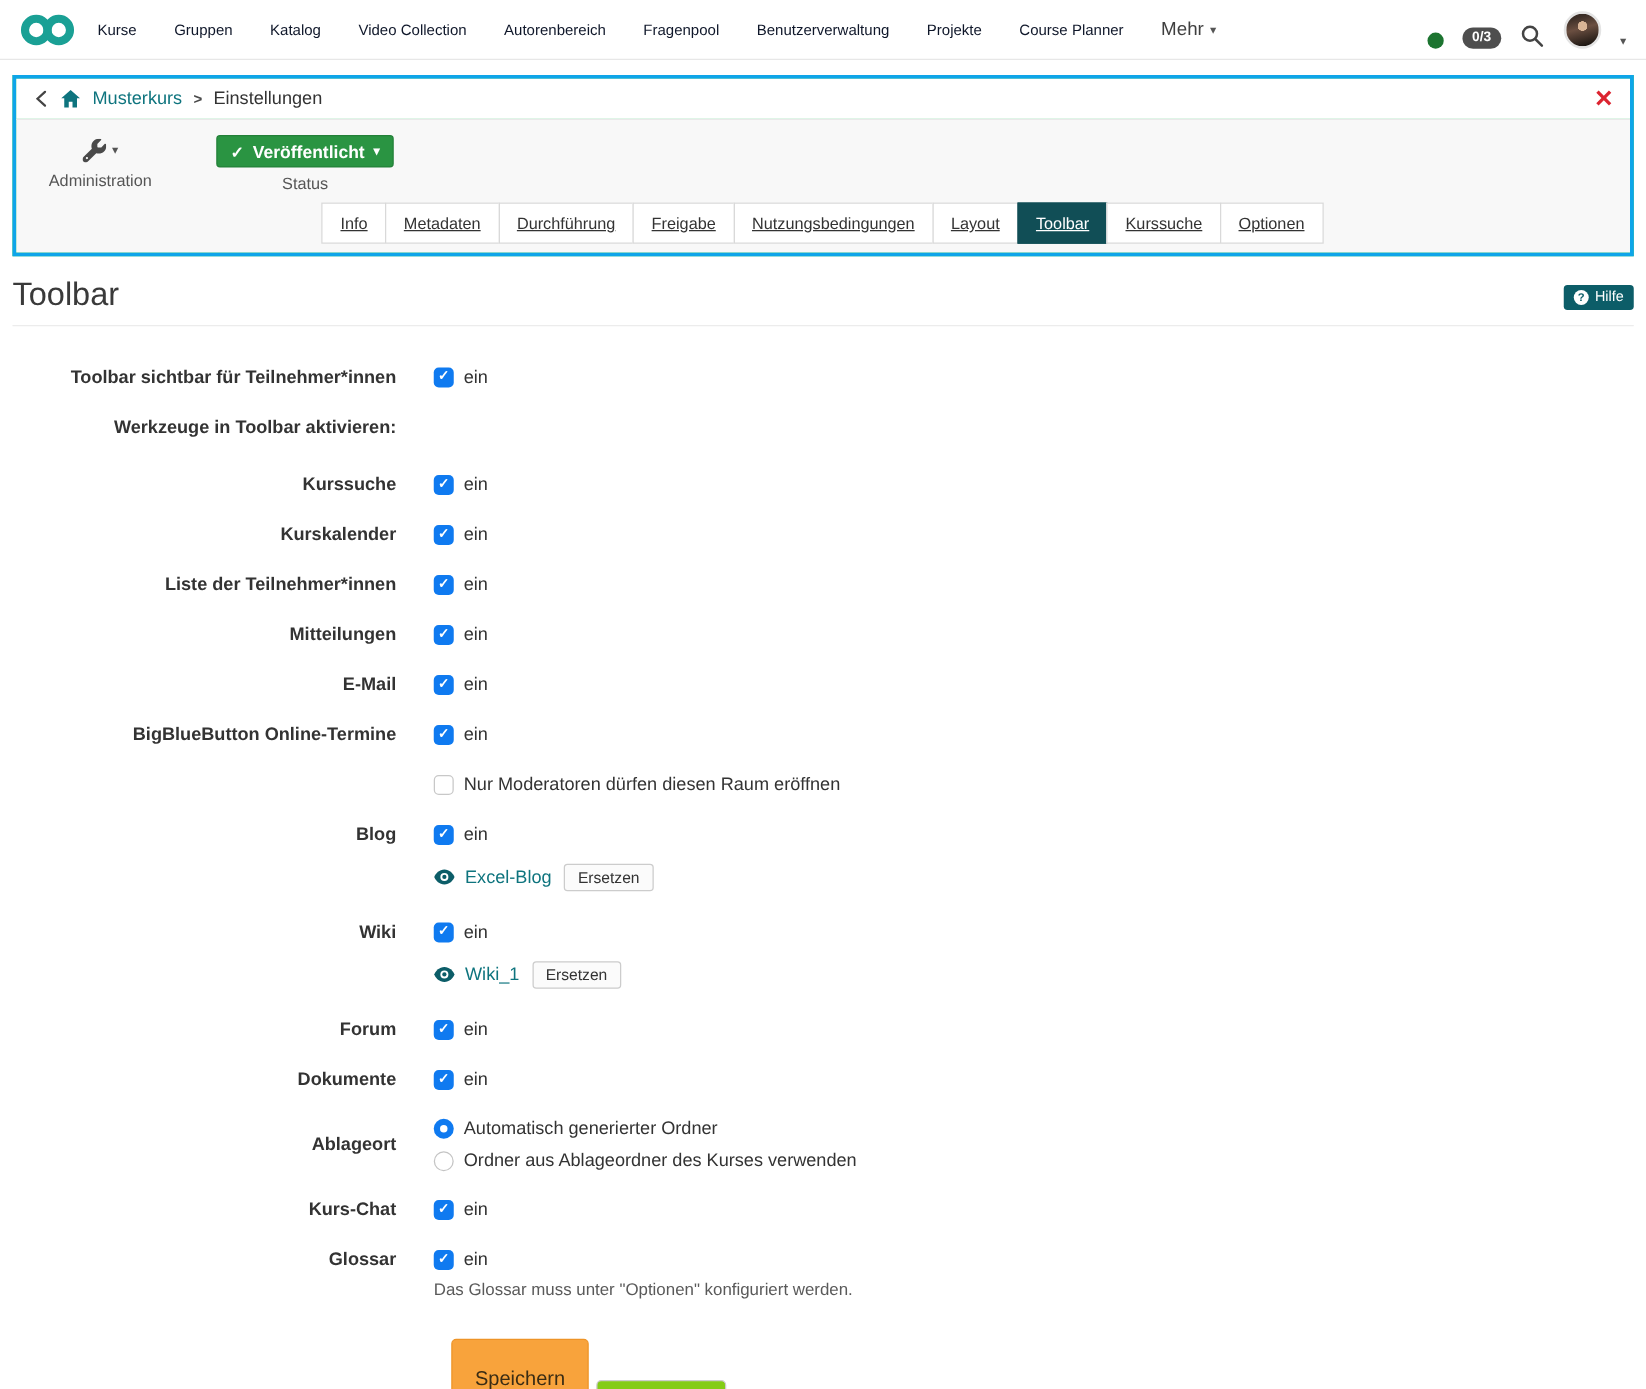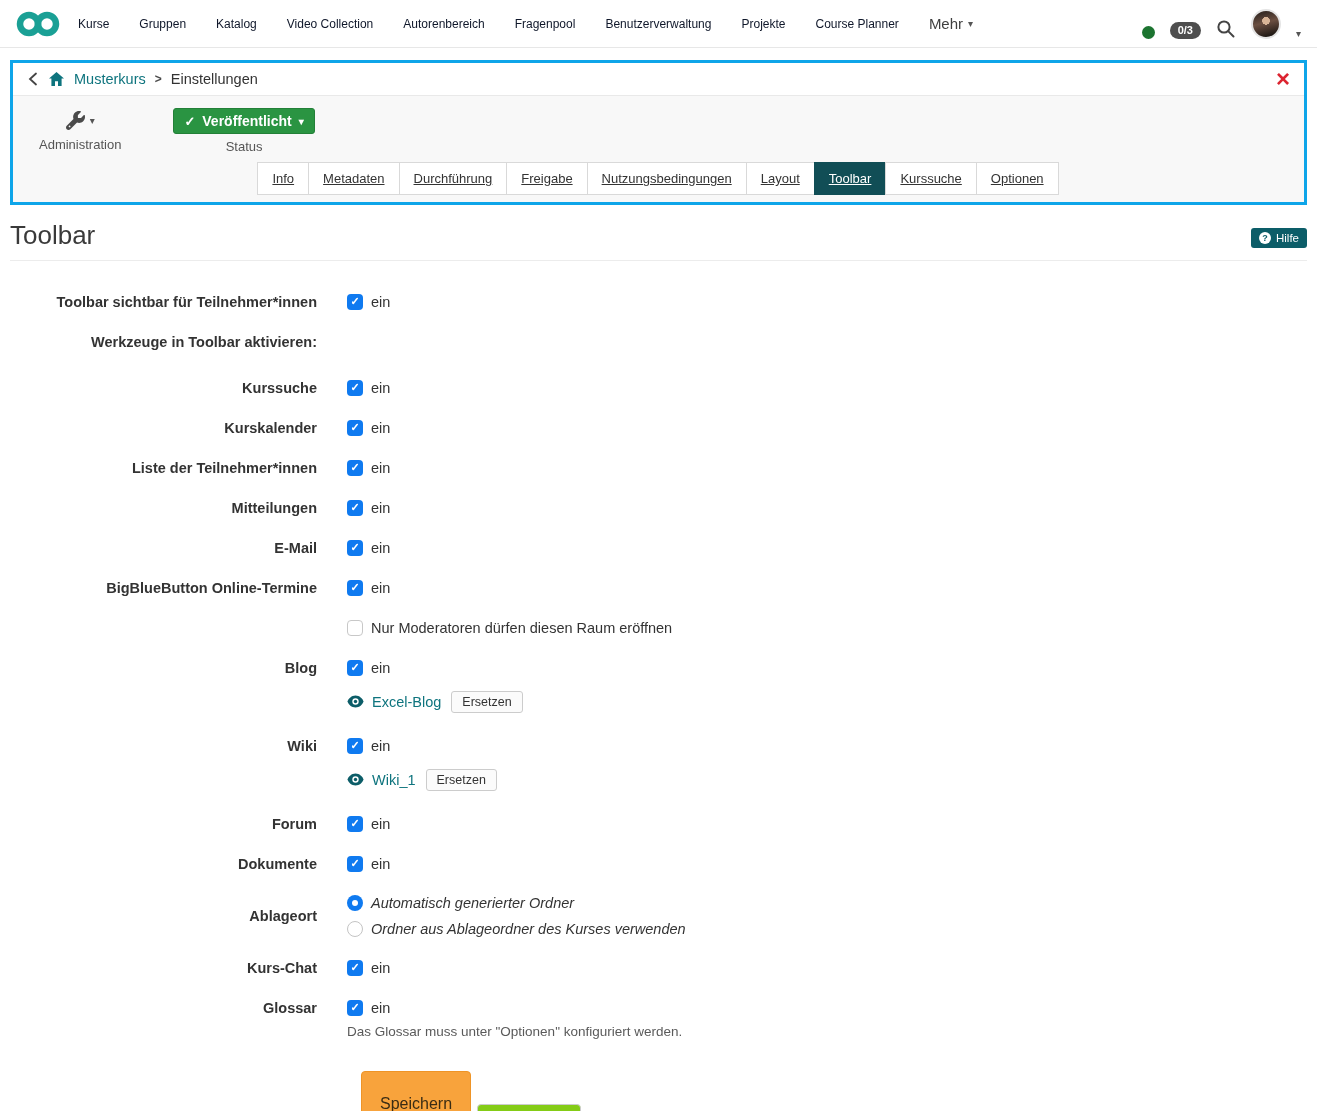--- a/index.html
+++ b/index.html
@@ -92,21 +92,21 @@
         display:inline-flex; align-items:center; justify-content:center; }
   .cb.checked { background:#0f7af0; }
   .cb.checked::after { content:"\2713"; color:#fff; font-size:11px; font-weight:bold; line-height:1; }
   .cb.un { background:#fff; border:1.5px solid #c8c8c8; }
   .radio { width:16px; height:16px; border-radius:50%; flex-shrink:0; cursor:pointer;
            display:inline-flex; align-items:center; justify-content:center; }
   .radio.sel { background:#0f7af0; }
   .radio.sel::after { content:""; width:6px; height:6px; border-radius:50%; background:#fff; }
   .radio.un { background:#fff; border:1.5px solid #c4c4c4; }
   .radio-stack { display:flex; flex-direction:column; gap:10px; }
-  .radio-opt { display:flex; align-items:center; gap:8px;font-style:italic; }
+  .radio-opt { display:flex; align-items:center; gap:8px; }
   .res-link { color:#0e747e; text-decoration:none; cursor:pointer; }
   .btn-small {
     font-family:inherit; font-size:12.5px; color:#333; background:#fbfbfb;
     border:1px solid #ccc; border-radius:3px; padding:3px 10px; cursor:pointer; margin-left:2px;
   }
   .note-text { color:#5a5a5a; font-size:13.5px; }
   .btn-row { display:flex; gap:6px; margin-left:337px; margin-top:30px; padding-bottom:30px; }
   .btn-save {
     font-family:inherit; font-size:16px; color:#3a2c14;
     background:#f8a33c; border:1px solid #ee9427; border-radius:4px;

